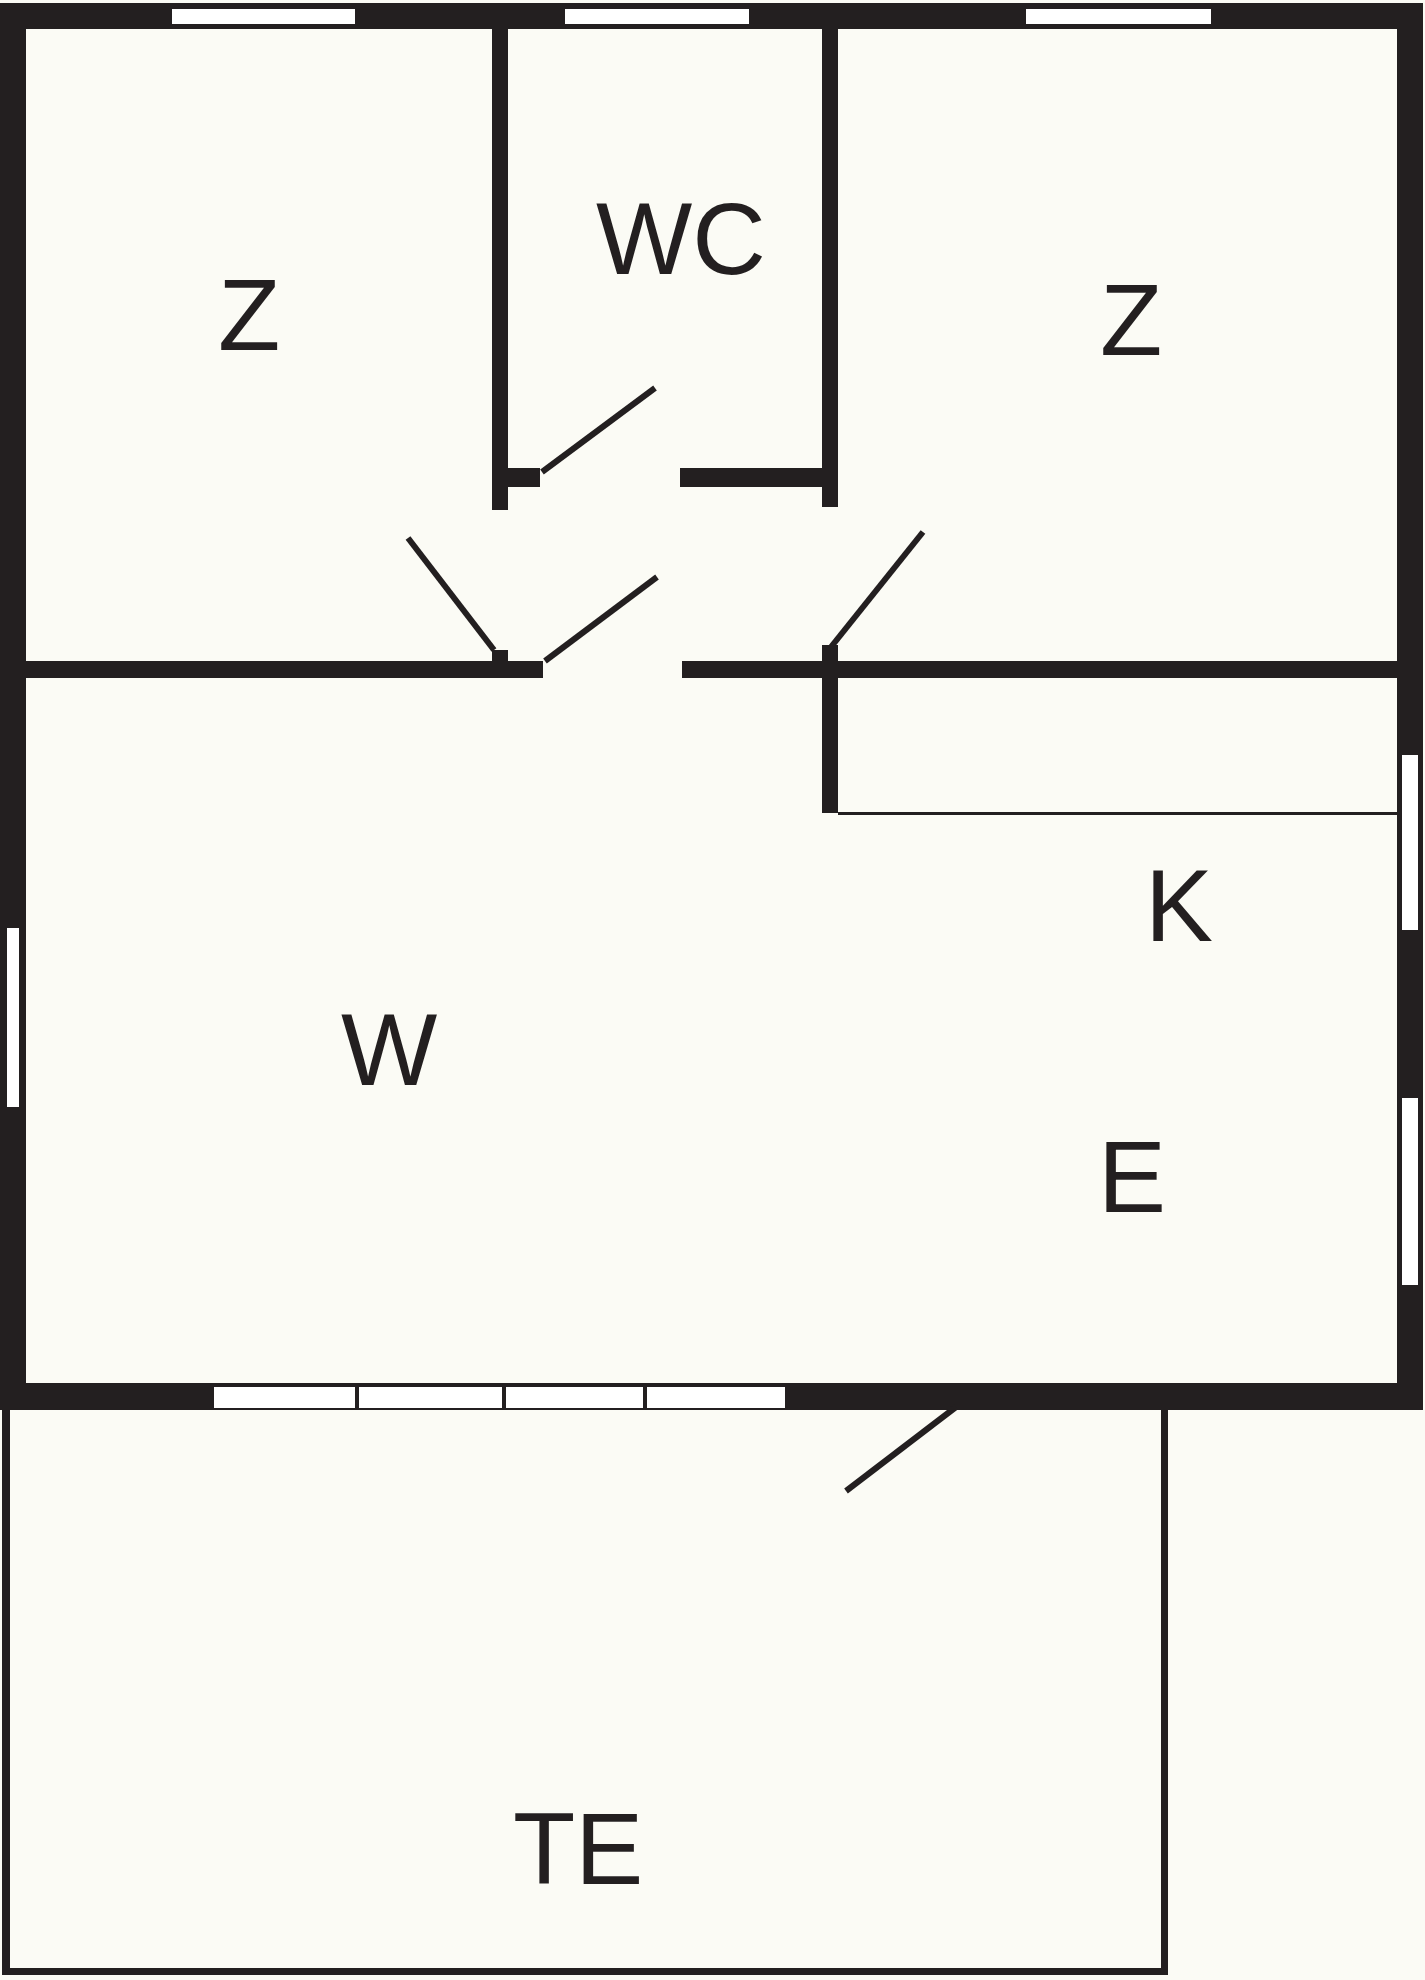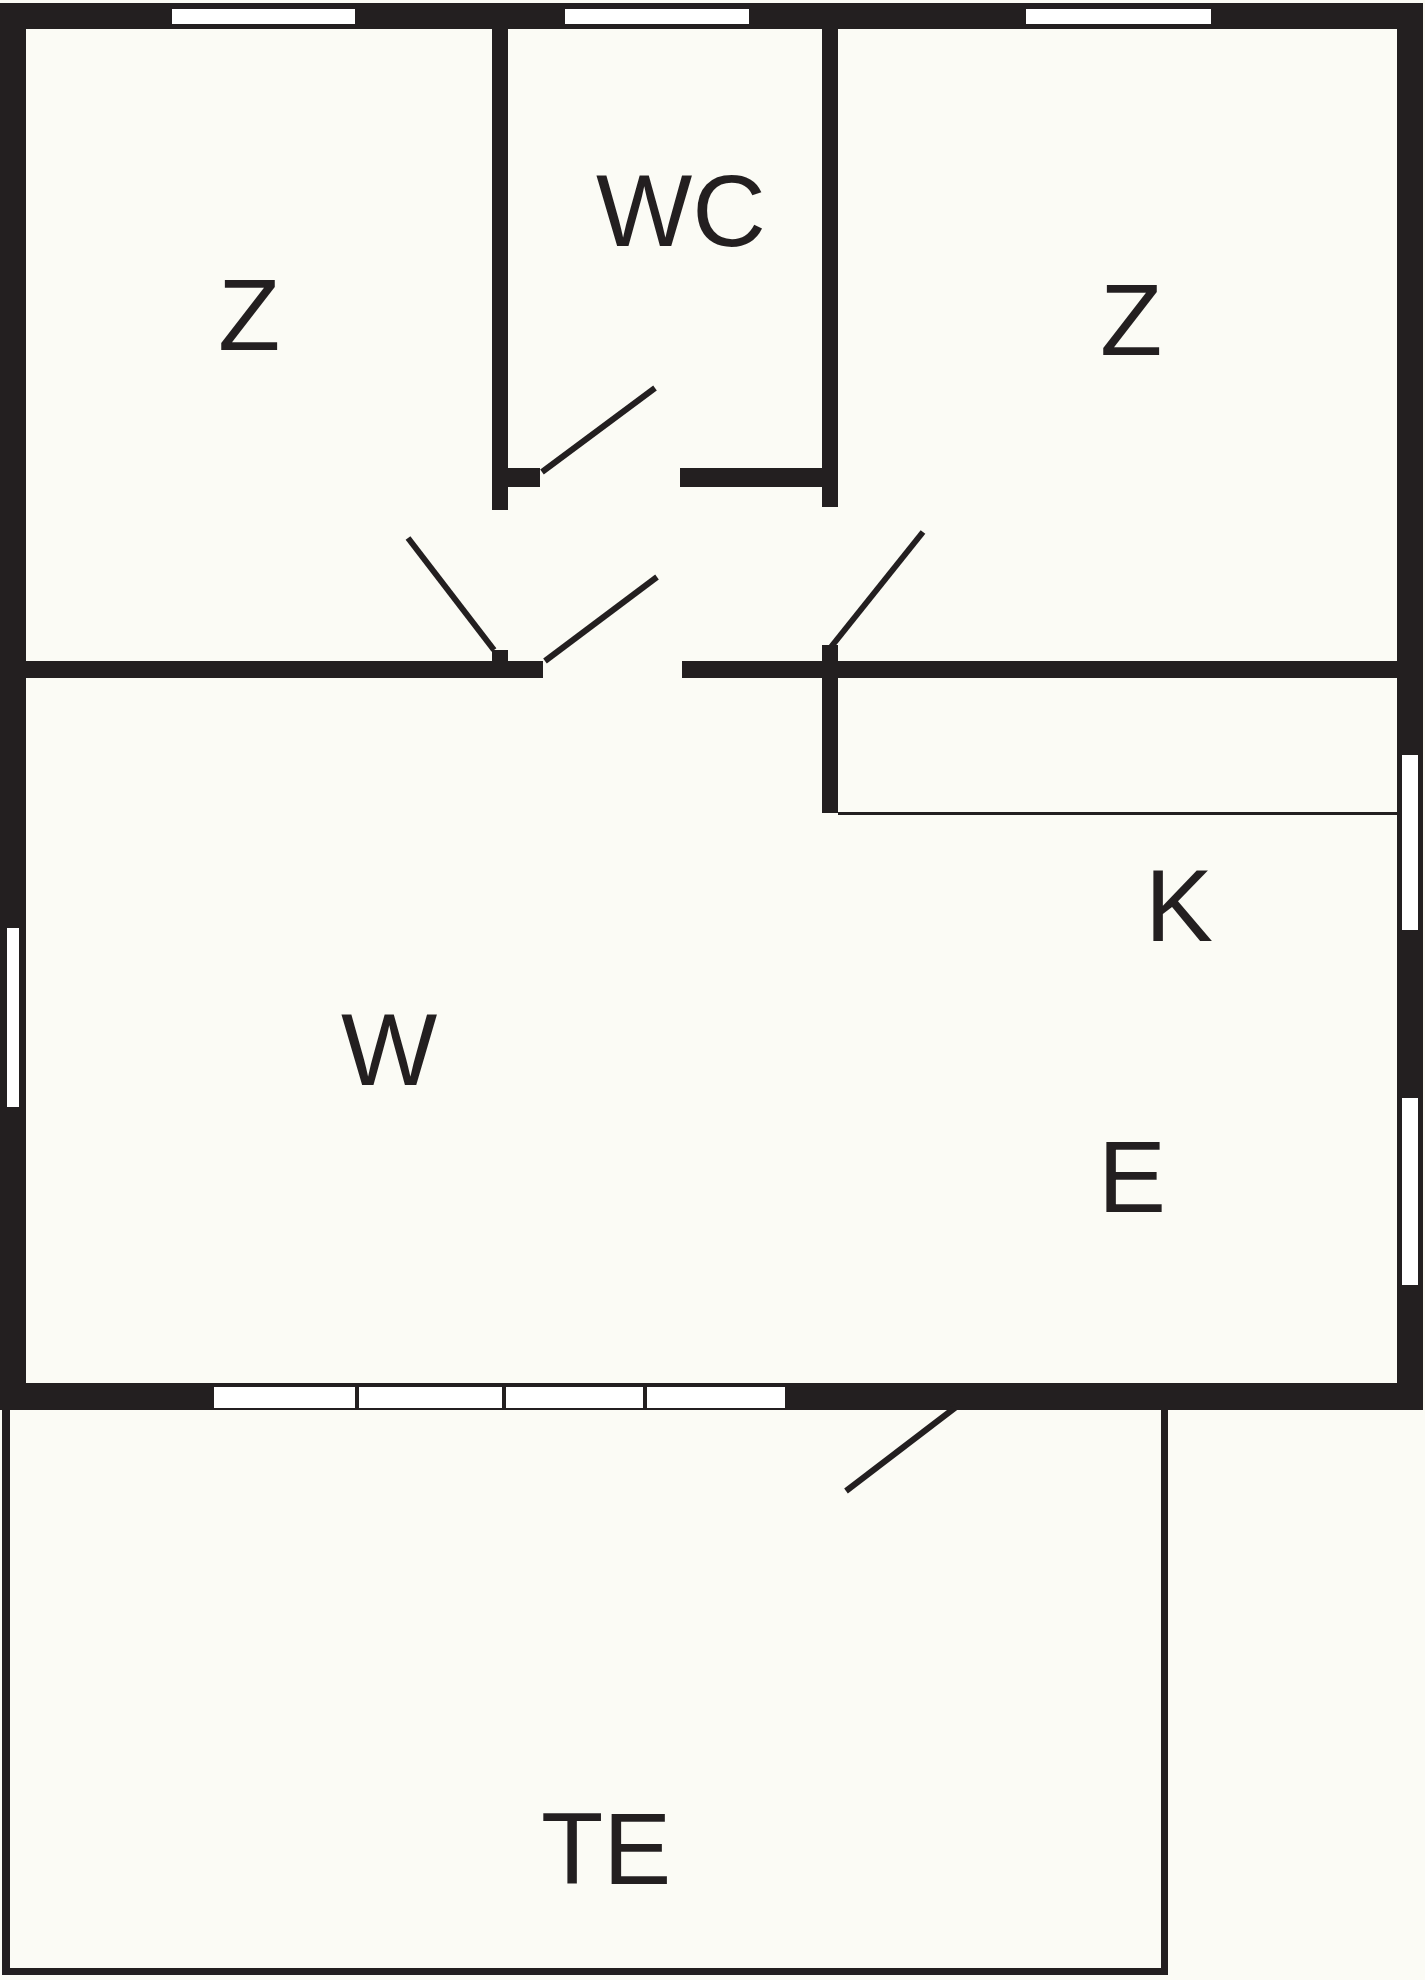--- a/index.html
+++ b/index.html
@@ -20,26 +20,26 @@
     white-space:nowrap;
   }
   #swing-layer{position:absolute;left:0;top:0;width:100%;height:100%;pointer-events:none;}
 </style>
 </head>
 <body>
 
 <div id="plan" style="background: rgb(251, 251, 245);">
 
   <span class="room-label" style="left: 218px; top: 264px;">Z</span>
-  <span class="room-label" style="left: 596px; top: 160px;">WC</span>
+  <span class="room-label" style="left: 596px; top: 188px;">WC</span>
   <span class="room-label" style="left: 1100px; top: 269px;">Z</span>
   <span class="room-label" style="left: 1145px; top: 855px;">K</span>
   <span class="room-label" style="left: 341px; top: 999px;">W</span>
   <span class="room-label" style="left: 1098px; top: 1126px;">E</span>
-  <span class="room-label" style="left: 541px; top: 1798px;">TE</span>
+  <span class="room-label" style="left: 513px; top: 1798px;">TE</span>
 <div class="wall" style="left: 0px; top: 3px; width: 1423px; height: 26px; background: rgb(35, 31, 32);"></div>
     <div class="wall" style="left: 0px; top: 3px; width: 26px; height: 1407px; background: rgb(35, 31, 32);"></div>
     <div class="wall" style="left: 1397px; top: 3px; width: 26px; height: 1407px; background: rgb(35, 31, 32);"></div>
     <div class="wall" style="left: 0px; top: 1383px; width: 1423px; height: 27px; background: rgb(35, 31, 32);"></div>
     <div class="wall" style="left: 492px; top: 29px; width: 16px; height: 481px; background: rgb(35, 31, 32);"></div>
     <div class="wall" style="left: 492px; top: 468px; width: 48px; height: 19px; background: rgb(35, 31, 32);"></div>
     <div class="wall" style="left: 680px; top: 468px; width: 158px; height: 19px; background: rgb(35, 31, 32);"></div>
     <div class="wall" style="left: 822px; top: 29px; width: 16px; height: 478px; background: rgb(35, 31, 32);"></div>
     <div class="wall" style="left: 26px; top: 661px; width: 517px; height: 17px; background: rgb(35, 31, 32);"></div>
     <div class="wall" style="left: 492px; top: 650px; width: 16px; height: 11px; background: rgb(35, 31, 32);"></div>

